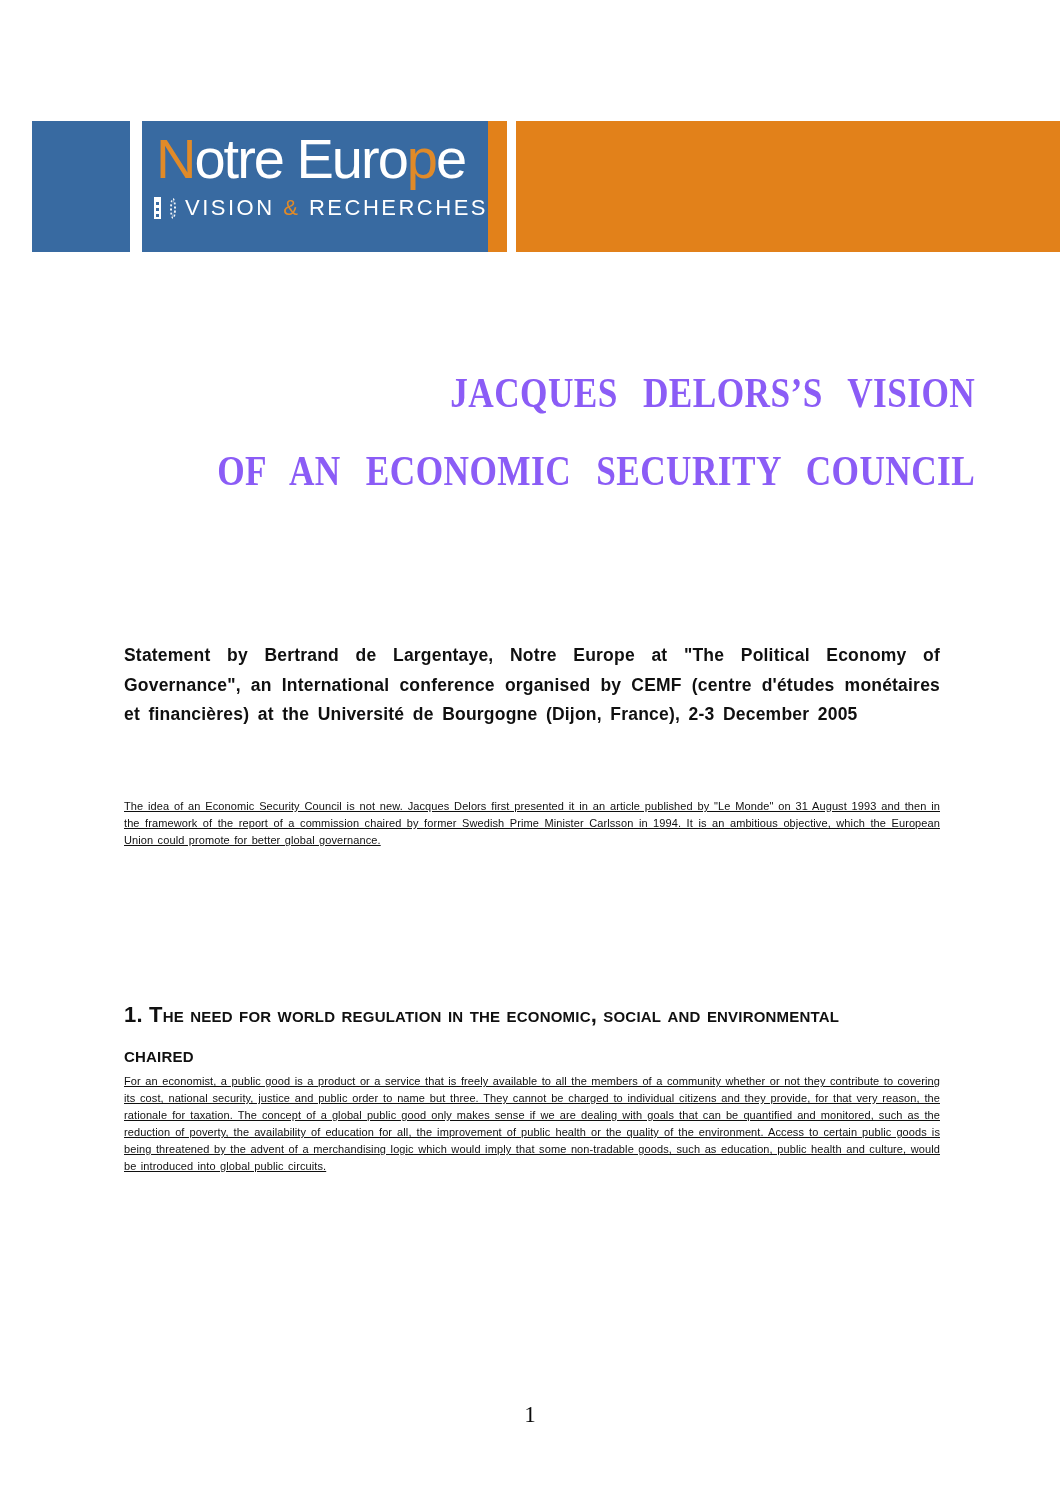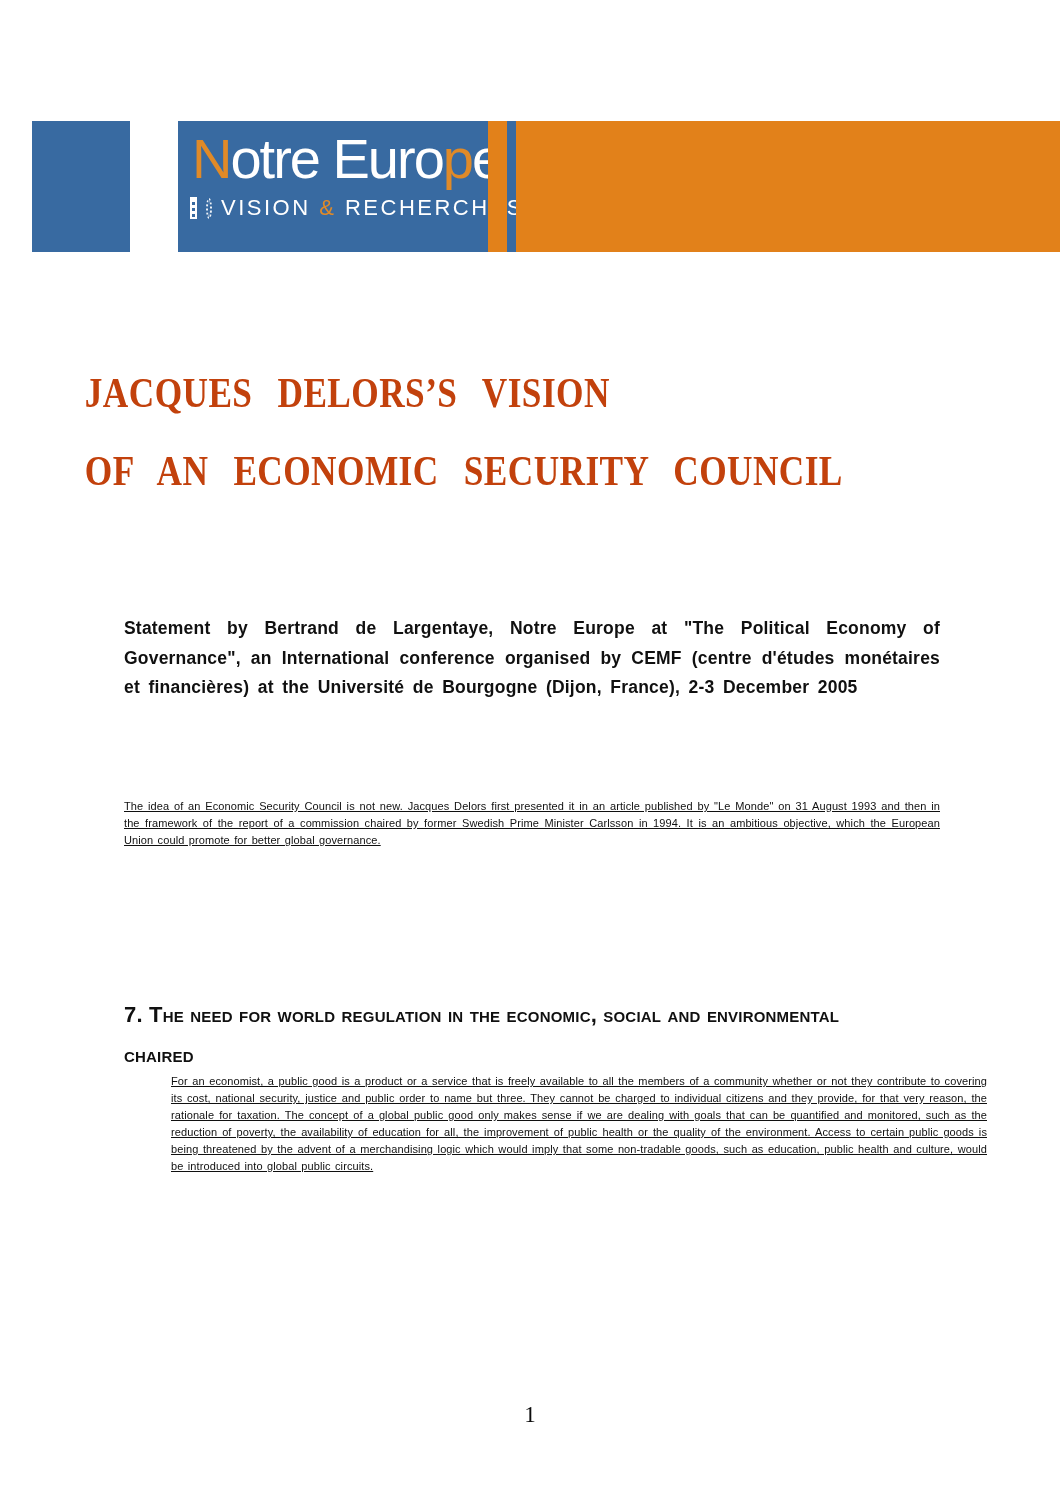--- a/index.html
+++ b/index.html
@@ -13,21 +13,21 @@
     height: 1497px;
     background: #ffffff;
     overflow: hidden;
     font-family: "Liberation Sans", sans-serif;
     color: #101010;
   }
 
   
   .hdr-block { position: absolute; top: 121px; height: 131px; }
   .blue-square { left: 32px; width: 98px; background: #386AA1; }
-  .logo-box { left: 142px; width: 346px; background: #386AA1; margin-left: 36px; }
+  .logo-box { left: 142px; width: 346px; background: #386AA1; }
   .orange-stripe { left: 488px; width: 19px; background: #E2811A; }
   .orange-band { left: 516px; width: 544px; background: #E2811A; }
 
   .brand {
     margin: 8px 0 0 14px;
     font-size: 56px;
     line-height: 60px;
     letter-spacing: -2px;
     color: #ffffff;
     white-space: nowrap;
@@ -58,58 +58,58 @@
     font-size: 22px;
     letter-spacing: 2.5px;
     color: #ffffff;
     white-space: nowrap;
   }
 
   
   .doc-title {
     position: absolute;
     top: 354px; left: 0; width: 1060px;
-    text-align: left;
+    text-align: right;
     font-family: "Liberation Serif", serif;
     font-weight: bold;
     font-size: 42px;
-    color: #c2410c;
+    color: #8b5cf6;
   }
   .doc-title .t-line {
     line-height: 78px;
     word-spacing: 0.45em;
     letter-spacing: 0.5px;
     transform: scaleX(0.84);
     transform-origin: 50% 50%;
     white-space: nowrap;
   }
 
   
   .statement {
     position: absolute;
-    left: 124px; top: 614px; width: 816px;
+    left: 124px; top: 641px; width: 816px;
     font-weight: bold;
     font-size: 17.5px;
     line-height: 29.5px;
     text-align: justify;
     word-spacing: 3.5px;
     letter-spacing: 0.2px;
   }
   .body-para {
     position: absolute;
     left: 124px; width: 816px;
     font-size: 11px;
     line-height: 17px;
     text-align: justify;
     word-spacing: 1.2px;
     letter-spacing: 0.1px;
     text-decoration: underline;
   }
   .para-intro { top: 798px; }
-  .para-section1 { top: 1073px; margin-left: 47px; }
+  .para-section1 { top: 1073px; }
 
   .section-heading {
     position: absolute;
     left: 124px; top: 995px; width: 860px;
     font-weight: bold;
     font-variant: small-caps;
     font-size: 22px;
     line-height: 40px;
     letter-spacing: 0.2px;
   }
@@ -145,21 +145,21 @@
   <div class="doc-title">
     <div class="t-line">JACQUES DELORS’S VISION</div>
     <div class="t-line">OF AN ECONOMIC SECURITY COUNCIL</div>
   </div>
 
   <div class="statement">Statement by Bertrand de Largentaye, Notre Europe at "The Political Economy of Governance", an International conference organised by CEMF (centre d'études monétaires et financières) at the Université de Bourgogne (Dijon, France), 2-3 December 2005</div>
 
   <div class="body-para para-intro">The idea of an Economic Security Council is not new. Jacques Delors first presented it in an article published by "Le Monde" on 31 August 1993 and then in the framework of the report of a commission chaired by former Swedish Prime Minister Carlsson in 1994. It is an ambitious objective, which the European Union could promote for better global governance.</div>
 
   <div class="section-heading">
-    <div>7. The need for world regulation in the economic, social and environmental</div>
+    <div>1. The need for world regulation in the economic, social and environmental</div>
     <div>chaired</div>
   </div>
 
   <div class="body-para para-section1">For an economist, a public good is a product or a service that is freely available to all the members of a community whether or not they contribute to covering its cost, national security, justice and public order to name but three. They cannot be charged to individual citizens and they provide, for that very reason, the rationale for taxation. The concept of a global public good only makes sense if we are dealing with goals that can be quantified and monitored, such as the reduction of poverty, the availability of education for all, the improvement of public health or the quality of the environment. Access to certain public goods is being threatened by the advent of a merchandising logic which would imply that some non-tradable goods, such as education, public health and culture, would be introduced into global public circuits.</div>
 
   <div class="page-number">1</div>
 
 </div>
 
 </body></html>

